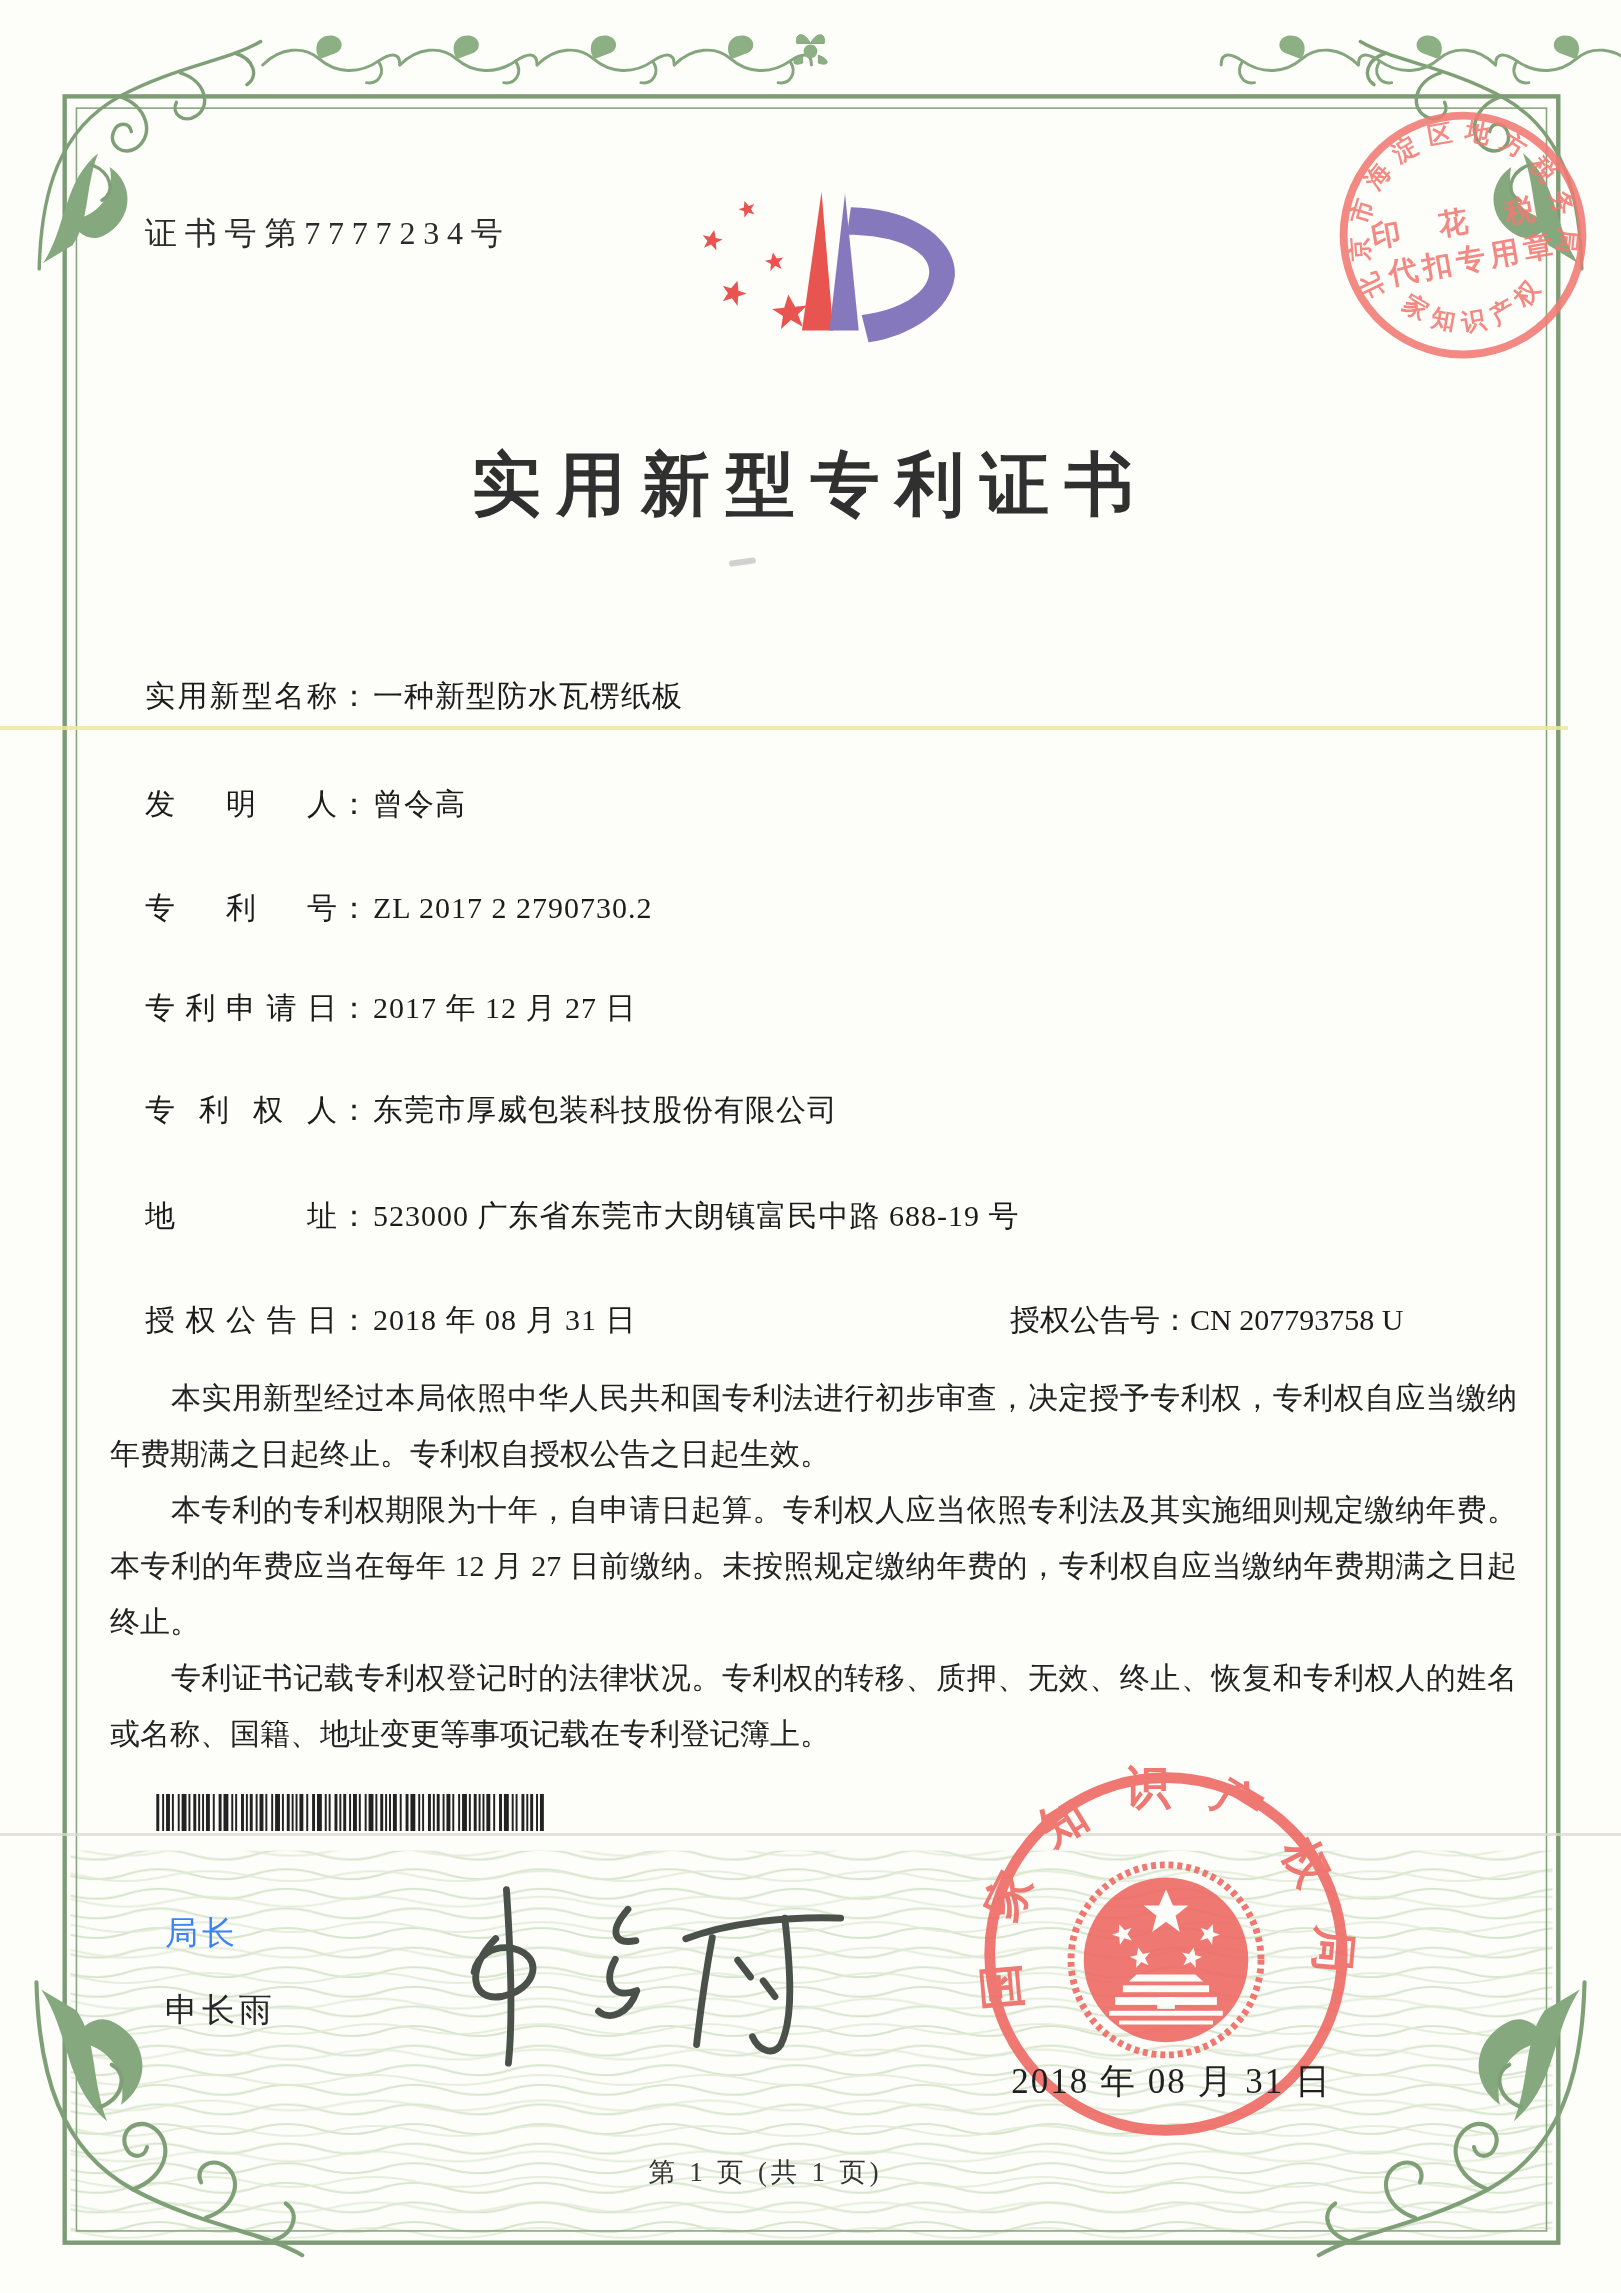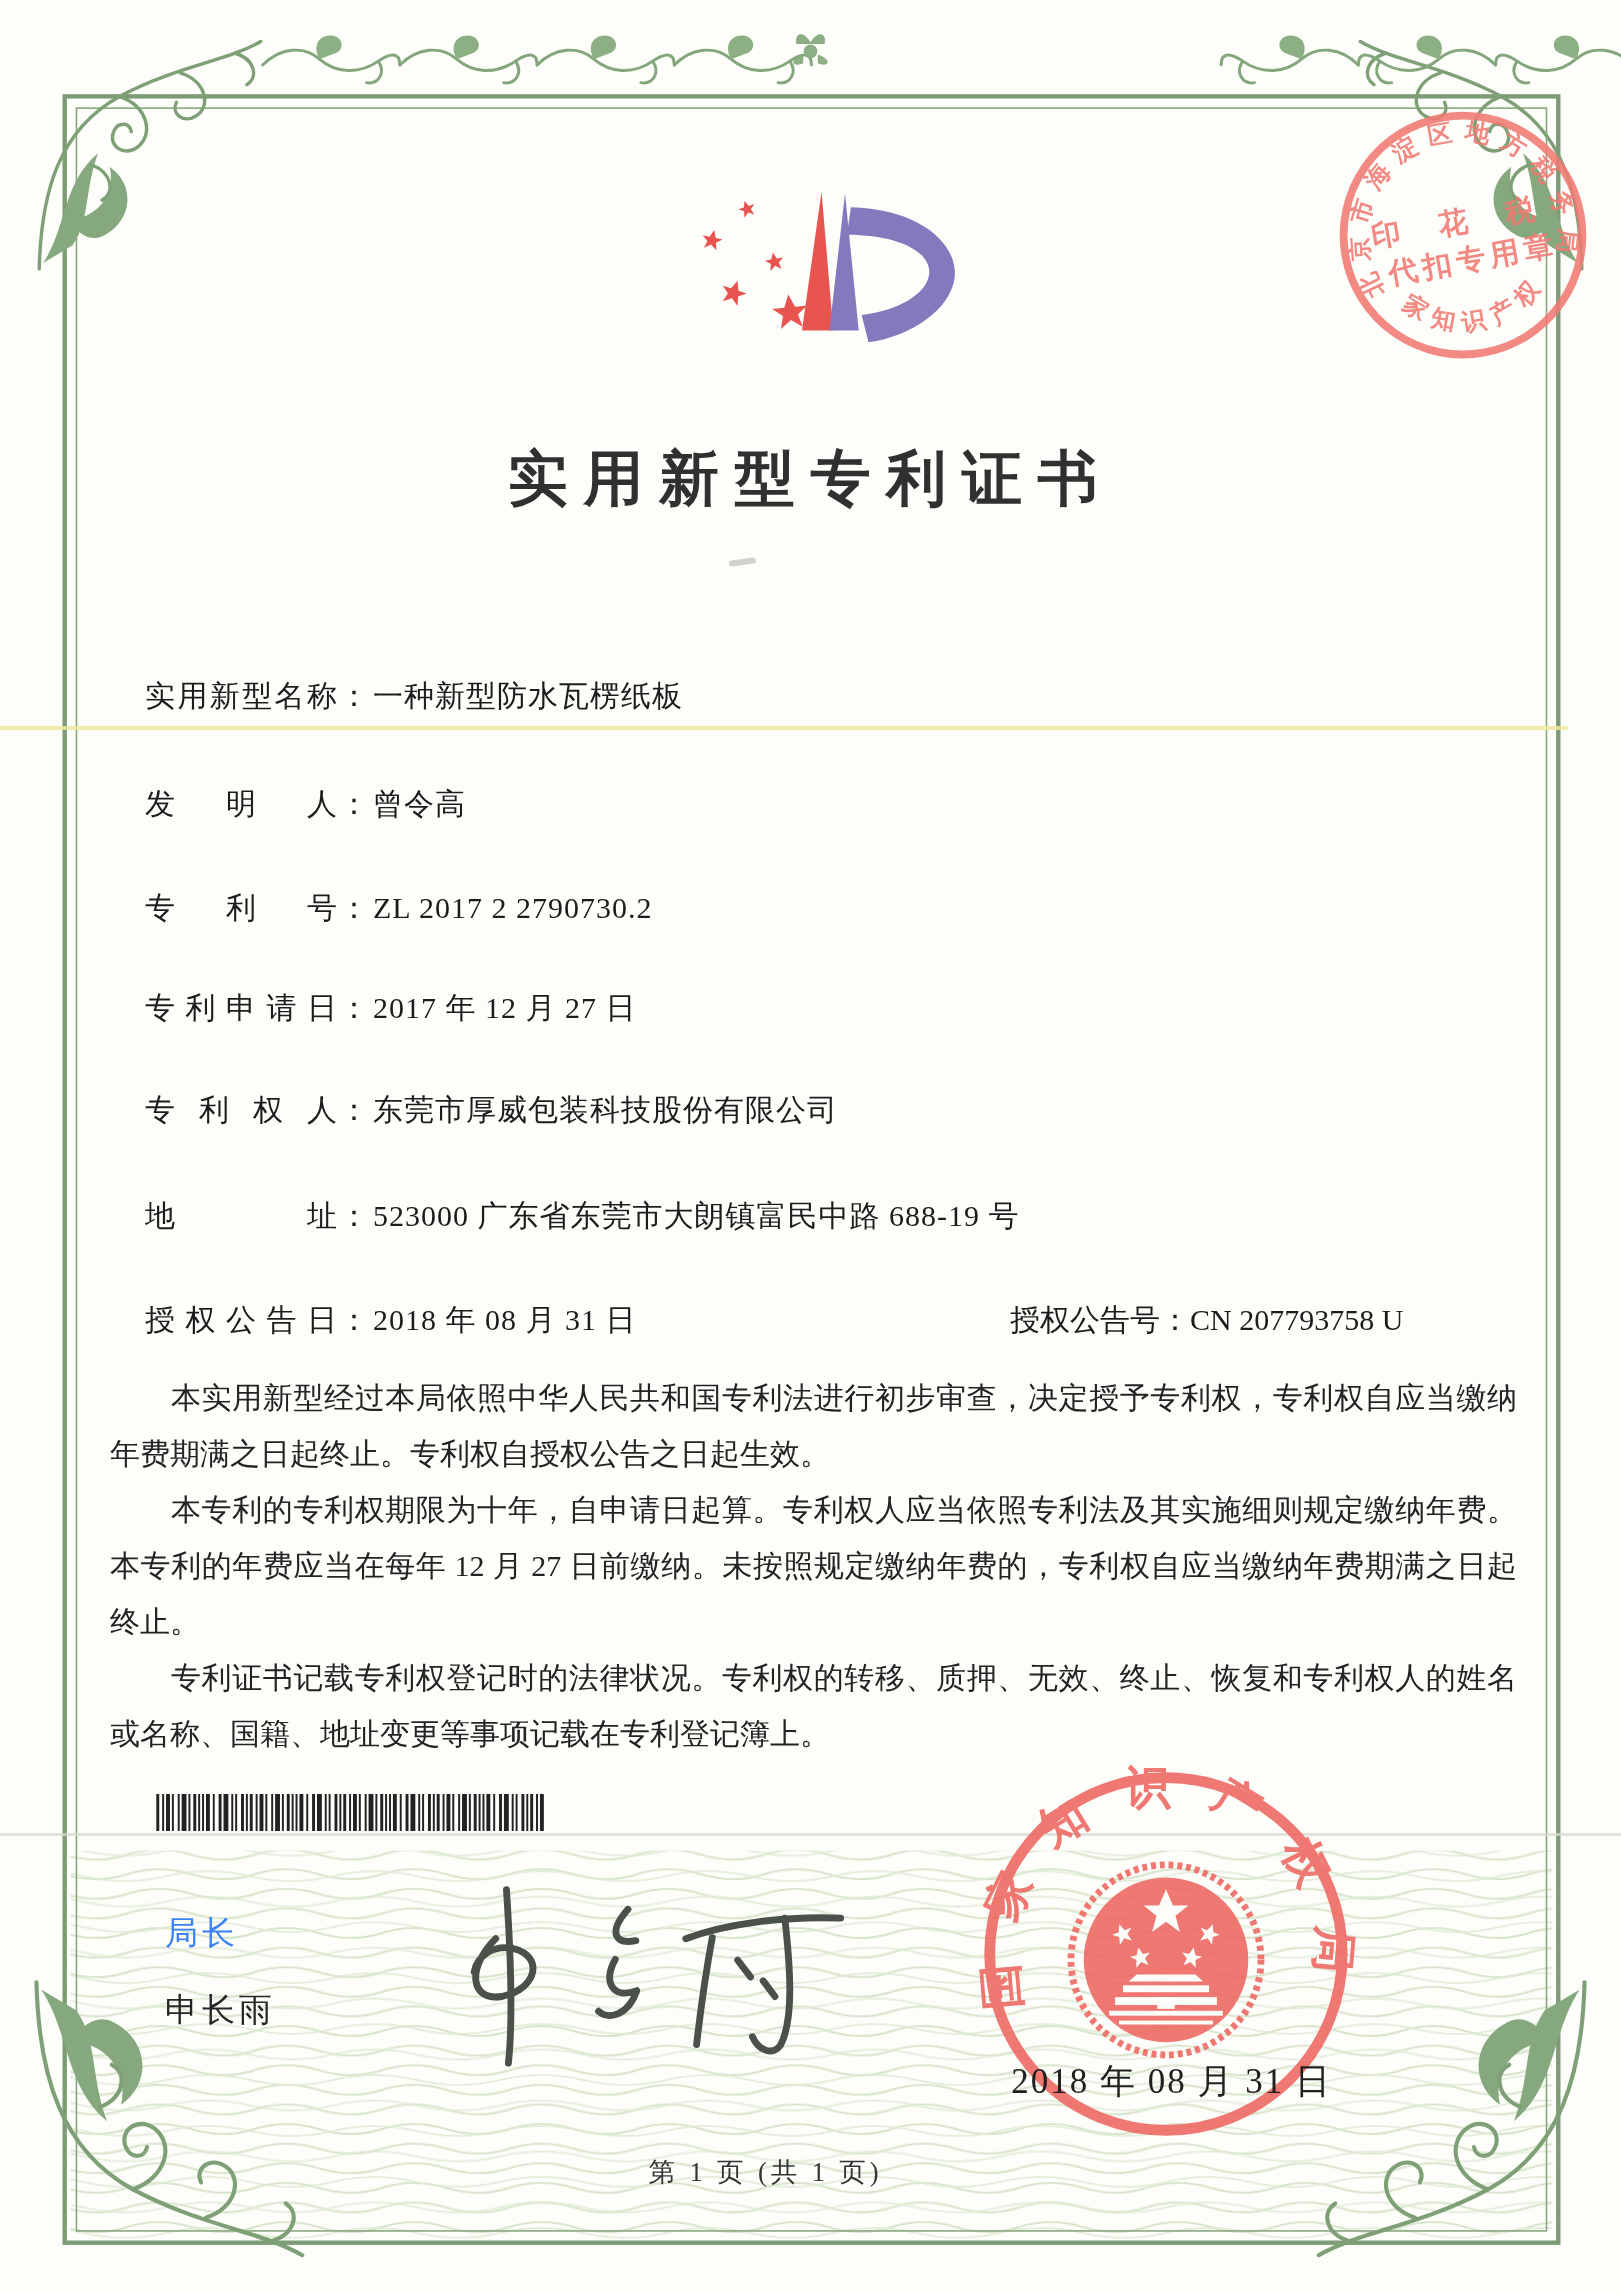--- a/index.html
+++ b/index.html
@@ -6,21 +6,21 @@
   #page{
     position:relative;width:1621px;height:2294px;overflow:hidden;
     background:#fdfdfa;
     font-family:"Liberation Serif","DejaVu Serif",serif;
     color:#1c1c1c;
   }
   .abs{position:absolute;}
   
   .cert-no{left:145px;top:212px;font-size:32px;letter-spacing:7.8px;color:#2b2b2b;}
   
-  .title{left:0;top:439px;width:1621px;text-align:center;font-size:60px;font-weight:bold;
+  .title{left:0;top:439px;width:1621px;text-align:center;font-size:69px;font-weight:bold;
          letter-spacing:15.7px;color:#303030;}
   .smudge{left:729px;top:559px;width:27.4px;height:5.9px;background:#8f8f8f;opacity:.4;
           transform:rotate(-8deg);border-radius:2.9px;}
   
   .frow{left:145px;font-size:30px;white-space:nowrap;}
   .flabel{display:inline-block;width:192px;text-align:justify;text-align-last:justify;
           vertical-align:bottom;}
   .fcolon{margin-left:2px;}
   .fvalue{margin-left:4px;letter-spacing:1px;}
   .grant-right{left:1010px;font-size:30px;white-space:nowrap;}
@@ -101,20 +101,21 @@
         <path d="M0,-8 C -6,-20 -16,-20 -14,-8 Z"></path>
         <path d="M8,4 C 20,8 20,16 8,12 Z"></path>
         <path d="M-8,4 C -20,8 -20,16 -8,12 Z"></path>
       </g>
     </g>
   </svg>
 
   <div class="abs line-yellow"></div>
   <div class="abs line-gray"></div>
 
+  <div class="abs cert-no">证书号第7777234号</div>
 
   <svg class="abs" style="left:647px;top:176px" width="353" height="181" viewBox="660 180 360 185">
     <defs>
       <path id="star5" d="M0,-10 L2.94,-3.09 L9.51,-3.09 L4.05,1.18 L5.88,8.09 L0,3.82 L-5.88,8.09 L-4.05,1.18 L-9.51,-3.09 L-2.94,-3.09 Z"></path>
     </defs>
     <g fill="#e85450">
       <use href="#star5" transform="translate(762,214) scale(0.9) rotate(-18)"></use>
       <use href="#star5" transform="translate(726,246) scale(1.1) rotate(12)"></use>
       <use href="#star5" transform="translate(790,268) scale(1.0) rotate(-10)"></use>
       <use href="#star5" transform="translate(748,300) scale(1.35) rotate(18)"></use>

